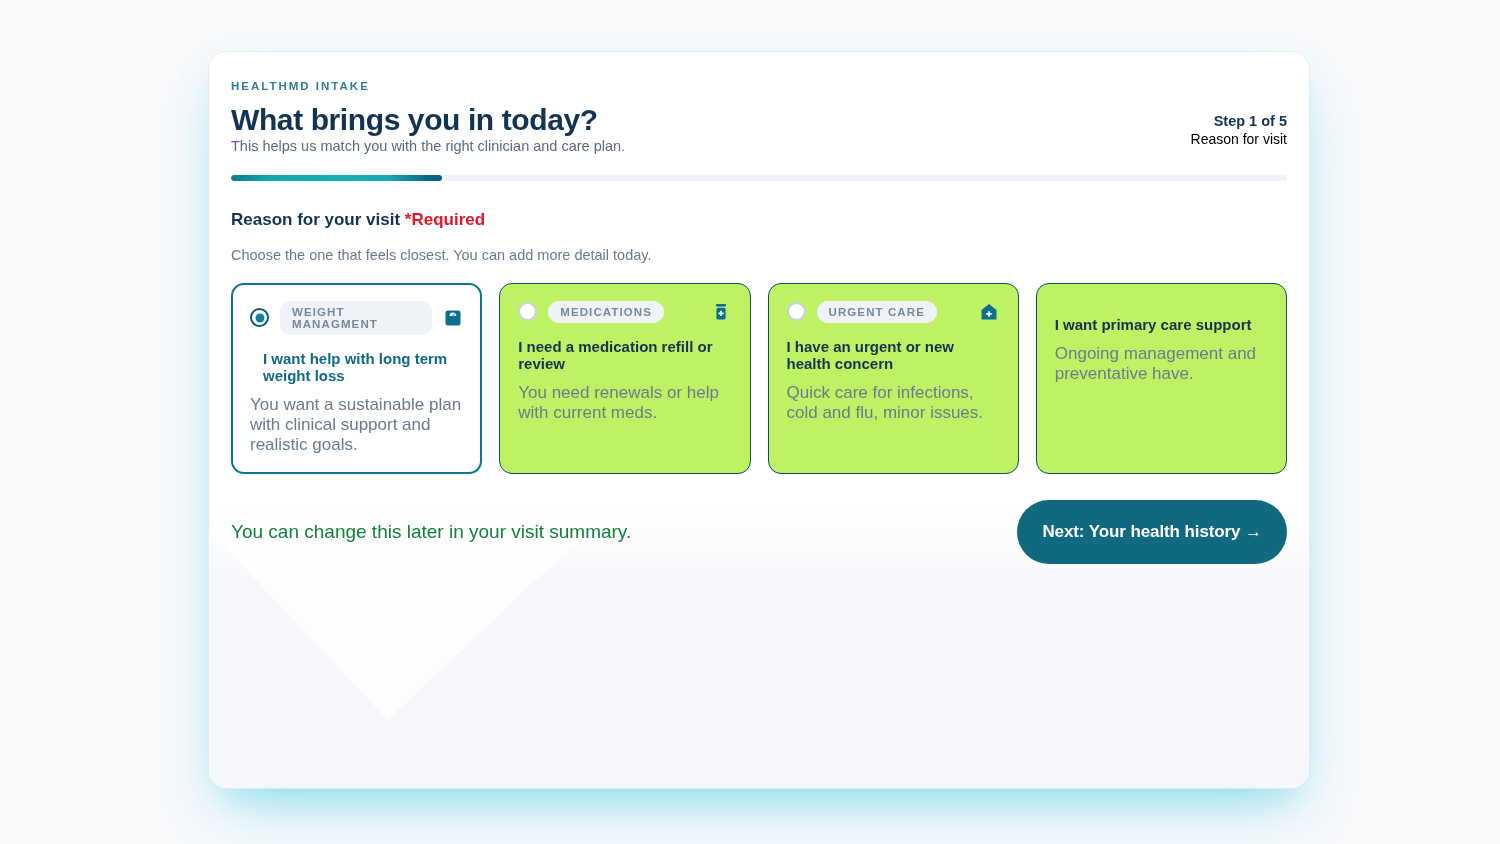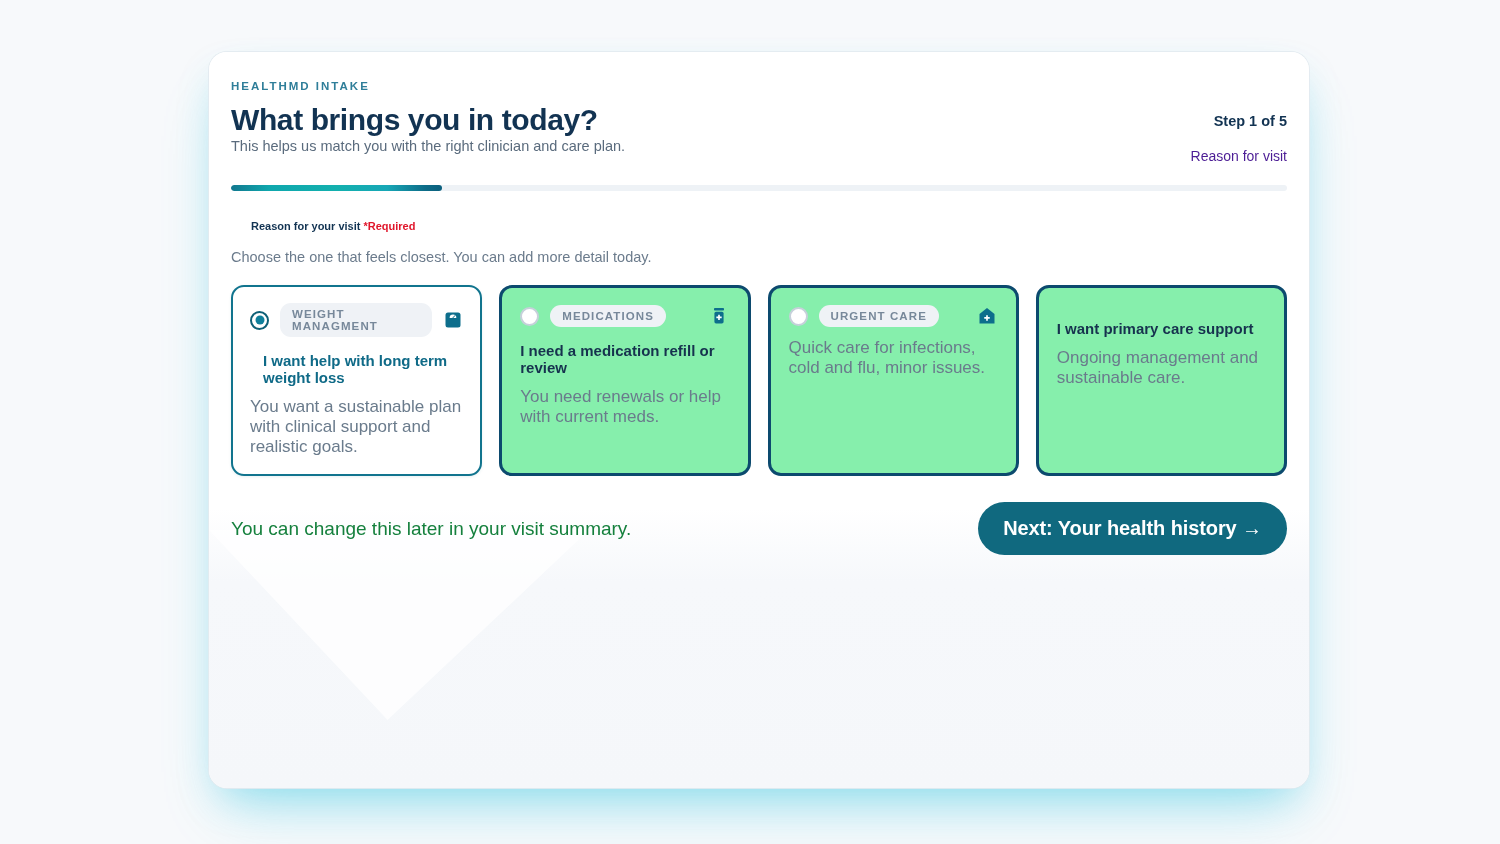--- a/index.html
+++ b/index.html
@@ -98,23 +98,23 @@
     text-align: right;
     padding-top: 33px;
     white-space: nowrap;
   }
   .step-count {
     font-size: 14.5px;
     font-weight: 700;
     color: #123352;
   }
   .step-label {
-    margin-top: 19px;
+    margin-top: 2px;
     font-size: 14px;
-    color: #4c1d95;
+    color: #000000;
   }
 
   
   .progress-track {
     margin-top: 21px;
     height: 6px;
     width: 100%;
     background: #eef2f6;
     border-radius: 4px;
     overflow: hidden;
@@ -122,24 +122,23 @@
   .progress-fill {
     height: 100%;
     width: 20.2%;
     border-radius: 4px;
     background: linear-gradient(90deg, #12788f 0%, #0fa7ad 18%, #13b0ae 50%, #17a7b6 74%, #0d6c88 92%, #0b5f7d 100%);
   }
 
   
   .field-label {
     margin-top: 29px;
-    font-size: 11px;
+    font-size: 17px;
     font-weight: 700;
     color: #123352;
-    margin-left: 20px;
   }
   .required-flag {
     color: #e0162b;
     font-weight: 700;
   }
   .helper-text {
     margin-top: 17px;
     font-size: 14.5px;
     color: #6b7b8c;
   }
@@ -147,22 +146,22 @@
   
   .option-grid {
     margin-top: 20px;
     display: grid;
     grid-template-columns: 1fr 1fr 1fr 1fr;
     gap: 16px 17px;
   }
 
   .option-card {
     position: relative;
-    background: #86efac;
-    border: 3px solid #0c4a6e;
+    background: #bef264;
+    border: 1px solid #0c4a6e;
     border-radius: 13px;
     padding: 17px 18px 13px 18px;
     min-height: 122px;
     cursor: pointer;
   }
   .option-card.selected {
     background: #ffffff;
     border: 2px solid #11748e;
     padding: 16px 17px 17px 17px;
     box-shadow: 0 1px 3px rgba(17,116,142,0.10);
@@ -245,25 +244,25 @@
     align-items: center;
     justify-content: space-between;
   }
   .footer-note {
     font-size: 19px;
     color: #15803d;
   }
   .next-button {
     background: #10697f;
     color: #ffffff;
-    font-size: 20px;
+    font-size: 17px;
     font-weight: 700;
     border: none;
     border-radius: 999px;
-    padding: 15px 25px;
+    padding: 22px 25px;
     cursor: pointer;
     font-family: "Liberation Sans", sans-serif;
     letter-spacing: -0.1px;
   }
 </style>
 </head>
 <body>
 
 <div class="page">
 
@@ -333,26 +332,27 @@
           <div class="option-top">
             <div class="radio"></div>
             <span class="chip">URGENT CARE</span>
             <span class="card-icon">
               <svg width="20" height="20" viewBox="0 0 24 24" fill="none">
                 <path d="M12 2.5 3 9.5V21h18V9.5z" fill="#0d6e8c"></path>
                 <path d="M11 11h2v2.3h2.3v2H13v2.3h-2V15.3H8.7v-2H11z" fill="#ffffff"></path>
               </svg>
             </span>
           </div>
+          <div class="option-headline">I have an urgent or new health concern</div>
           <div class="option-desc">Quick care for infections, cold and flu, minor issues.</div>
         </div>
 
         <div class="option-card">
           <div class="option-headline">I want primary care support</div>
-          <div class="option-desc">Ongoing management and sustainable care.</div>
+          <div class="option-desc">Ongoing management and preventative have.</div>
         </div>
 
       </div>
 
       <div class="footer-row">
         <div class="footer-note">You can change this later in your visit summary.</div>
         <button class="next-button">Next: Your health history →</button>
       </div>
 
     </div>

